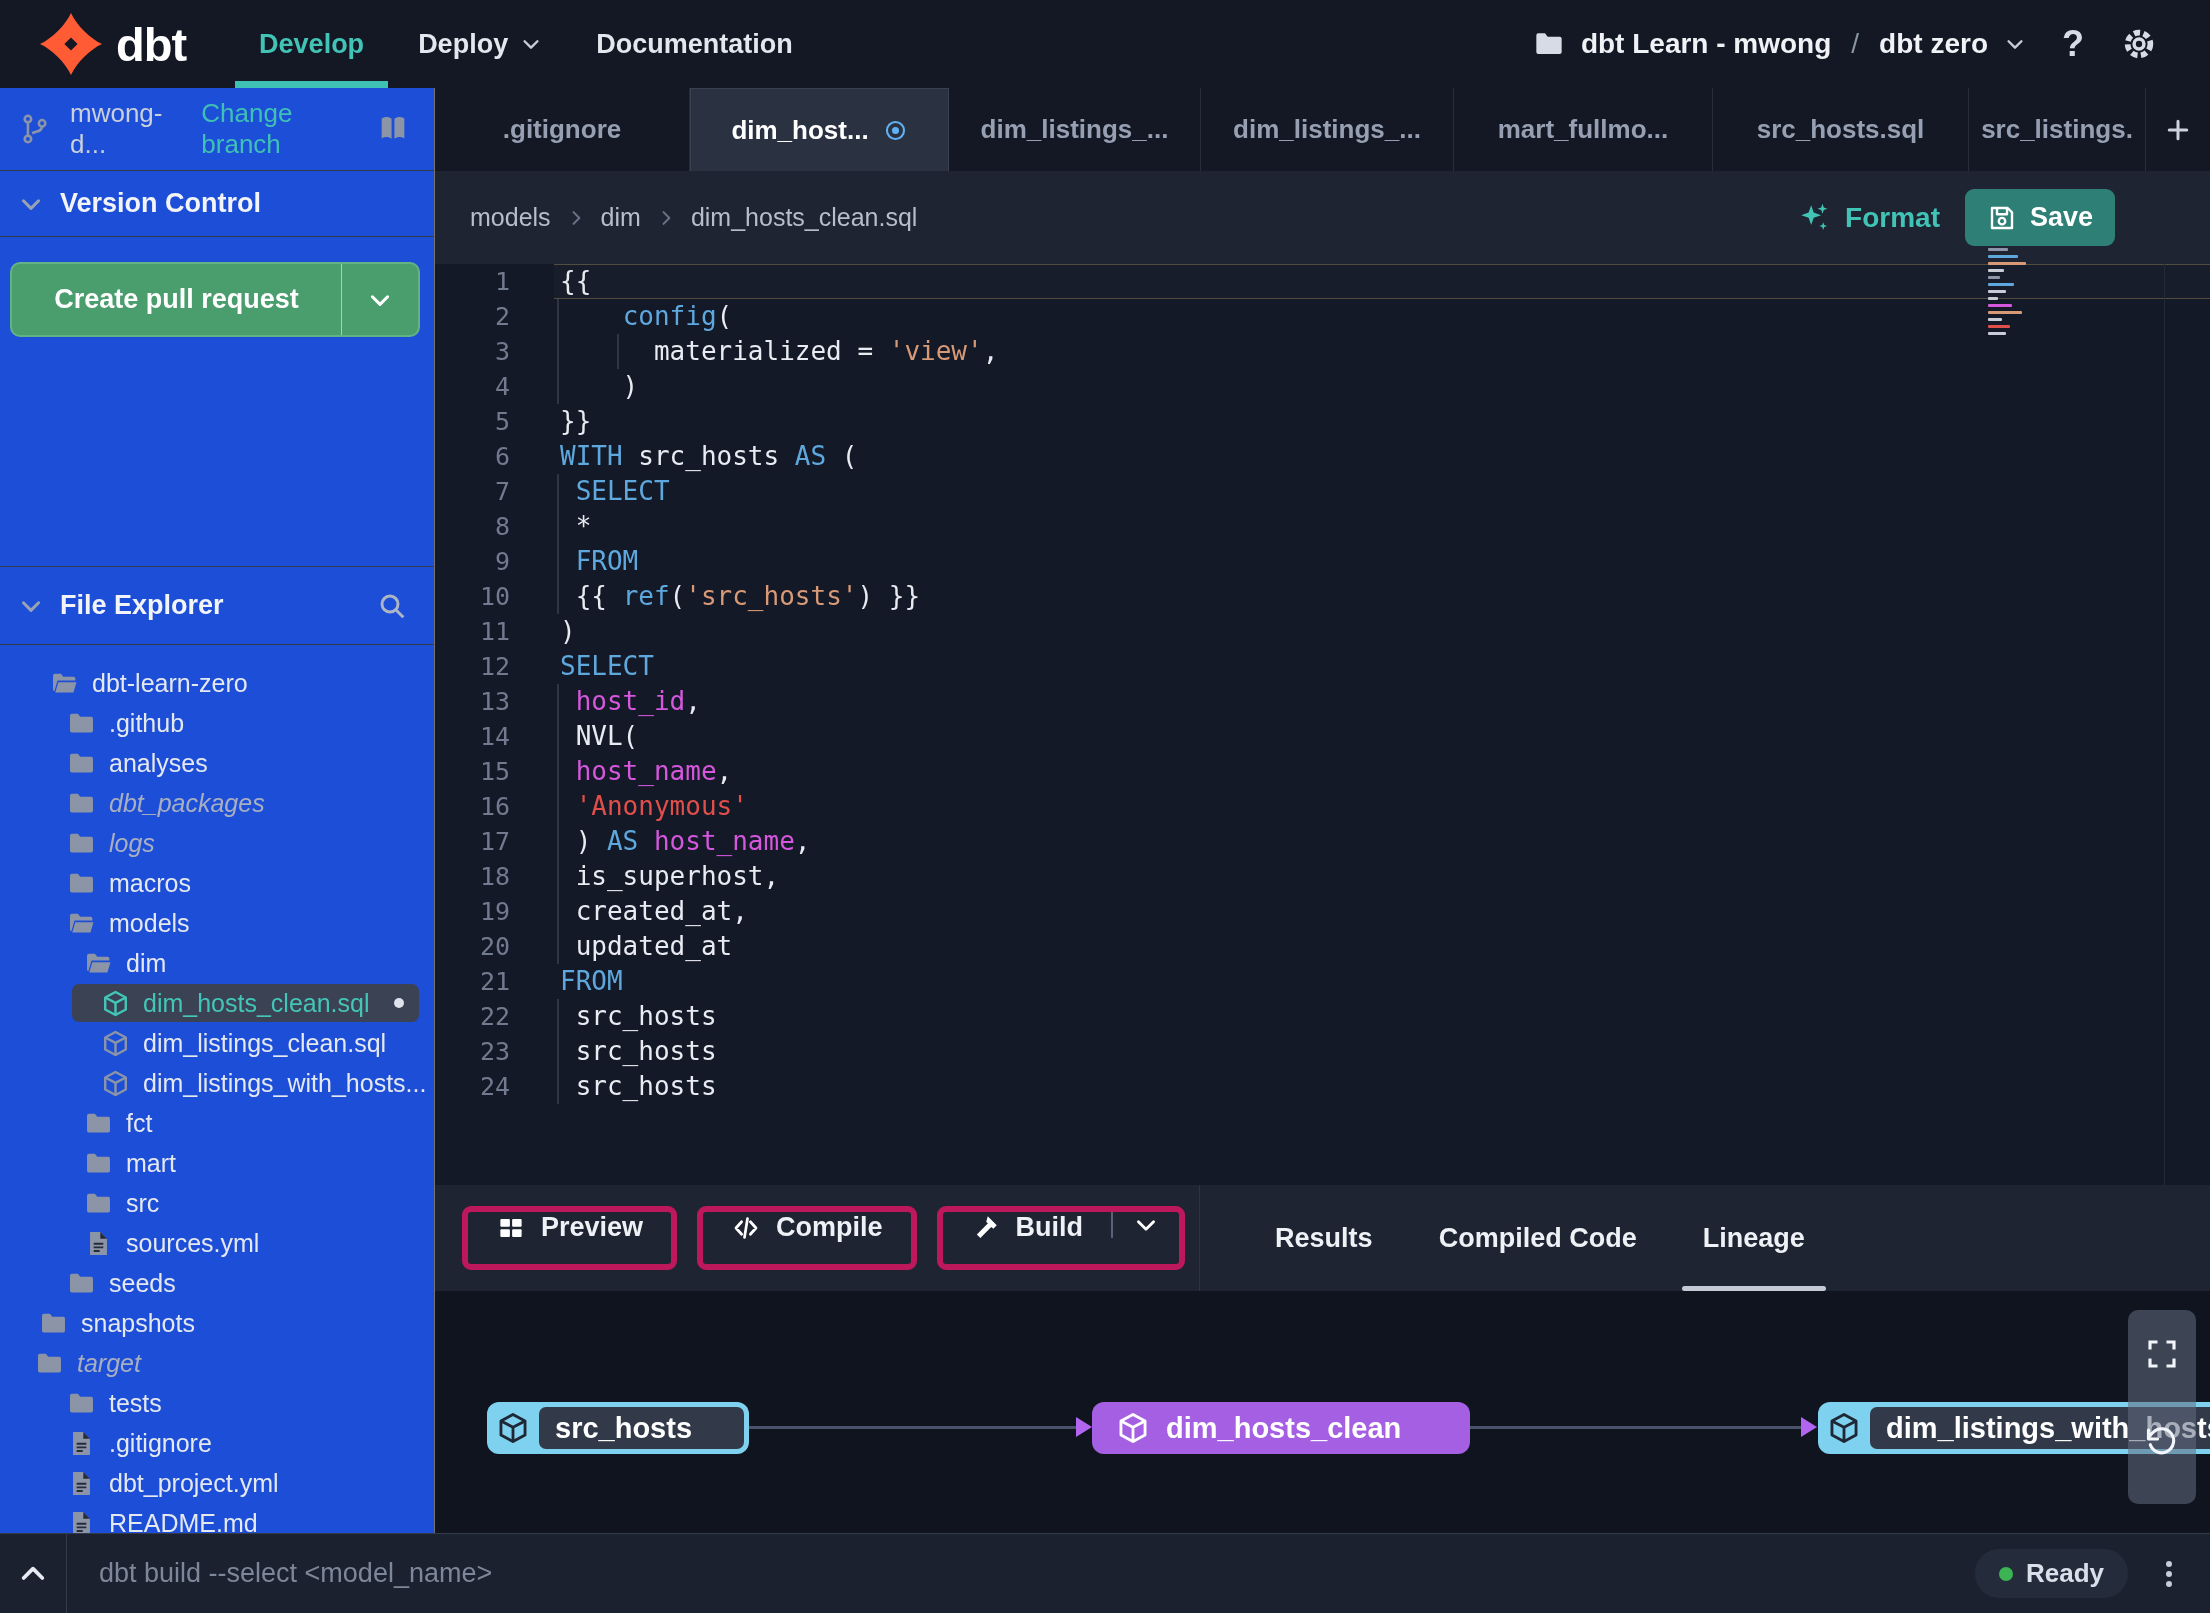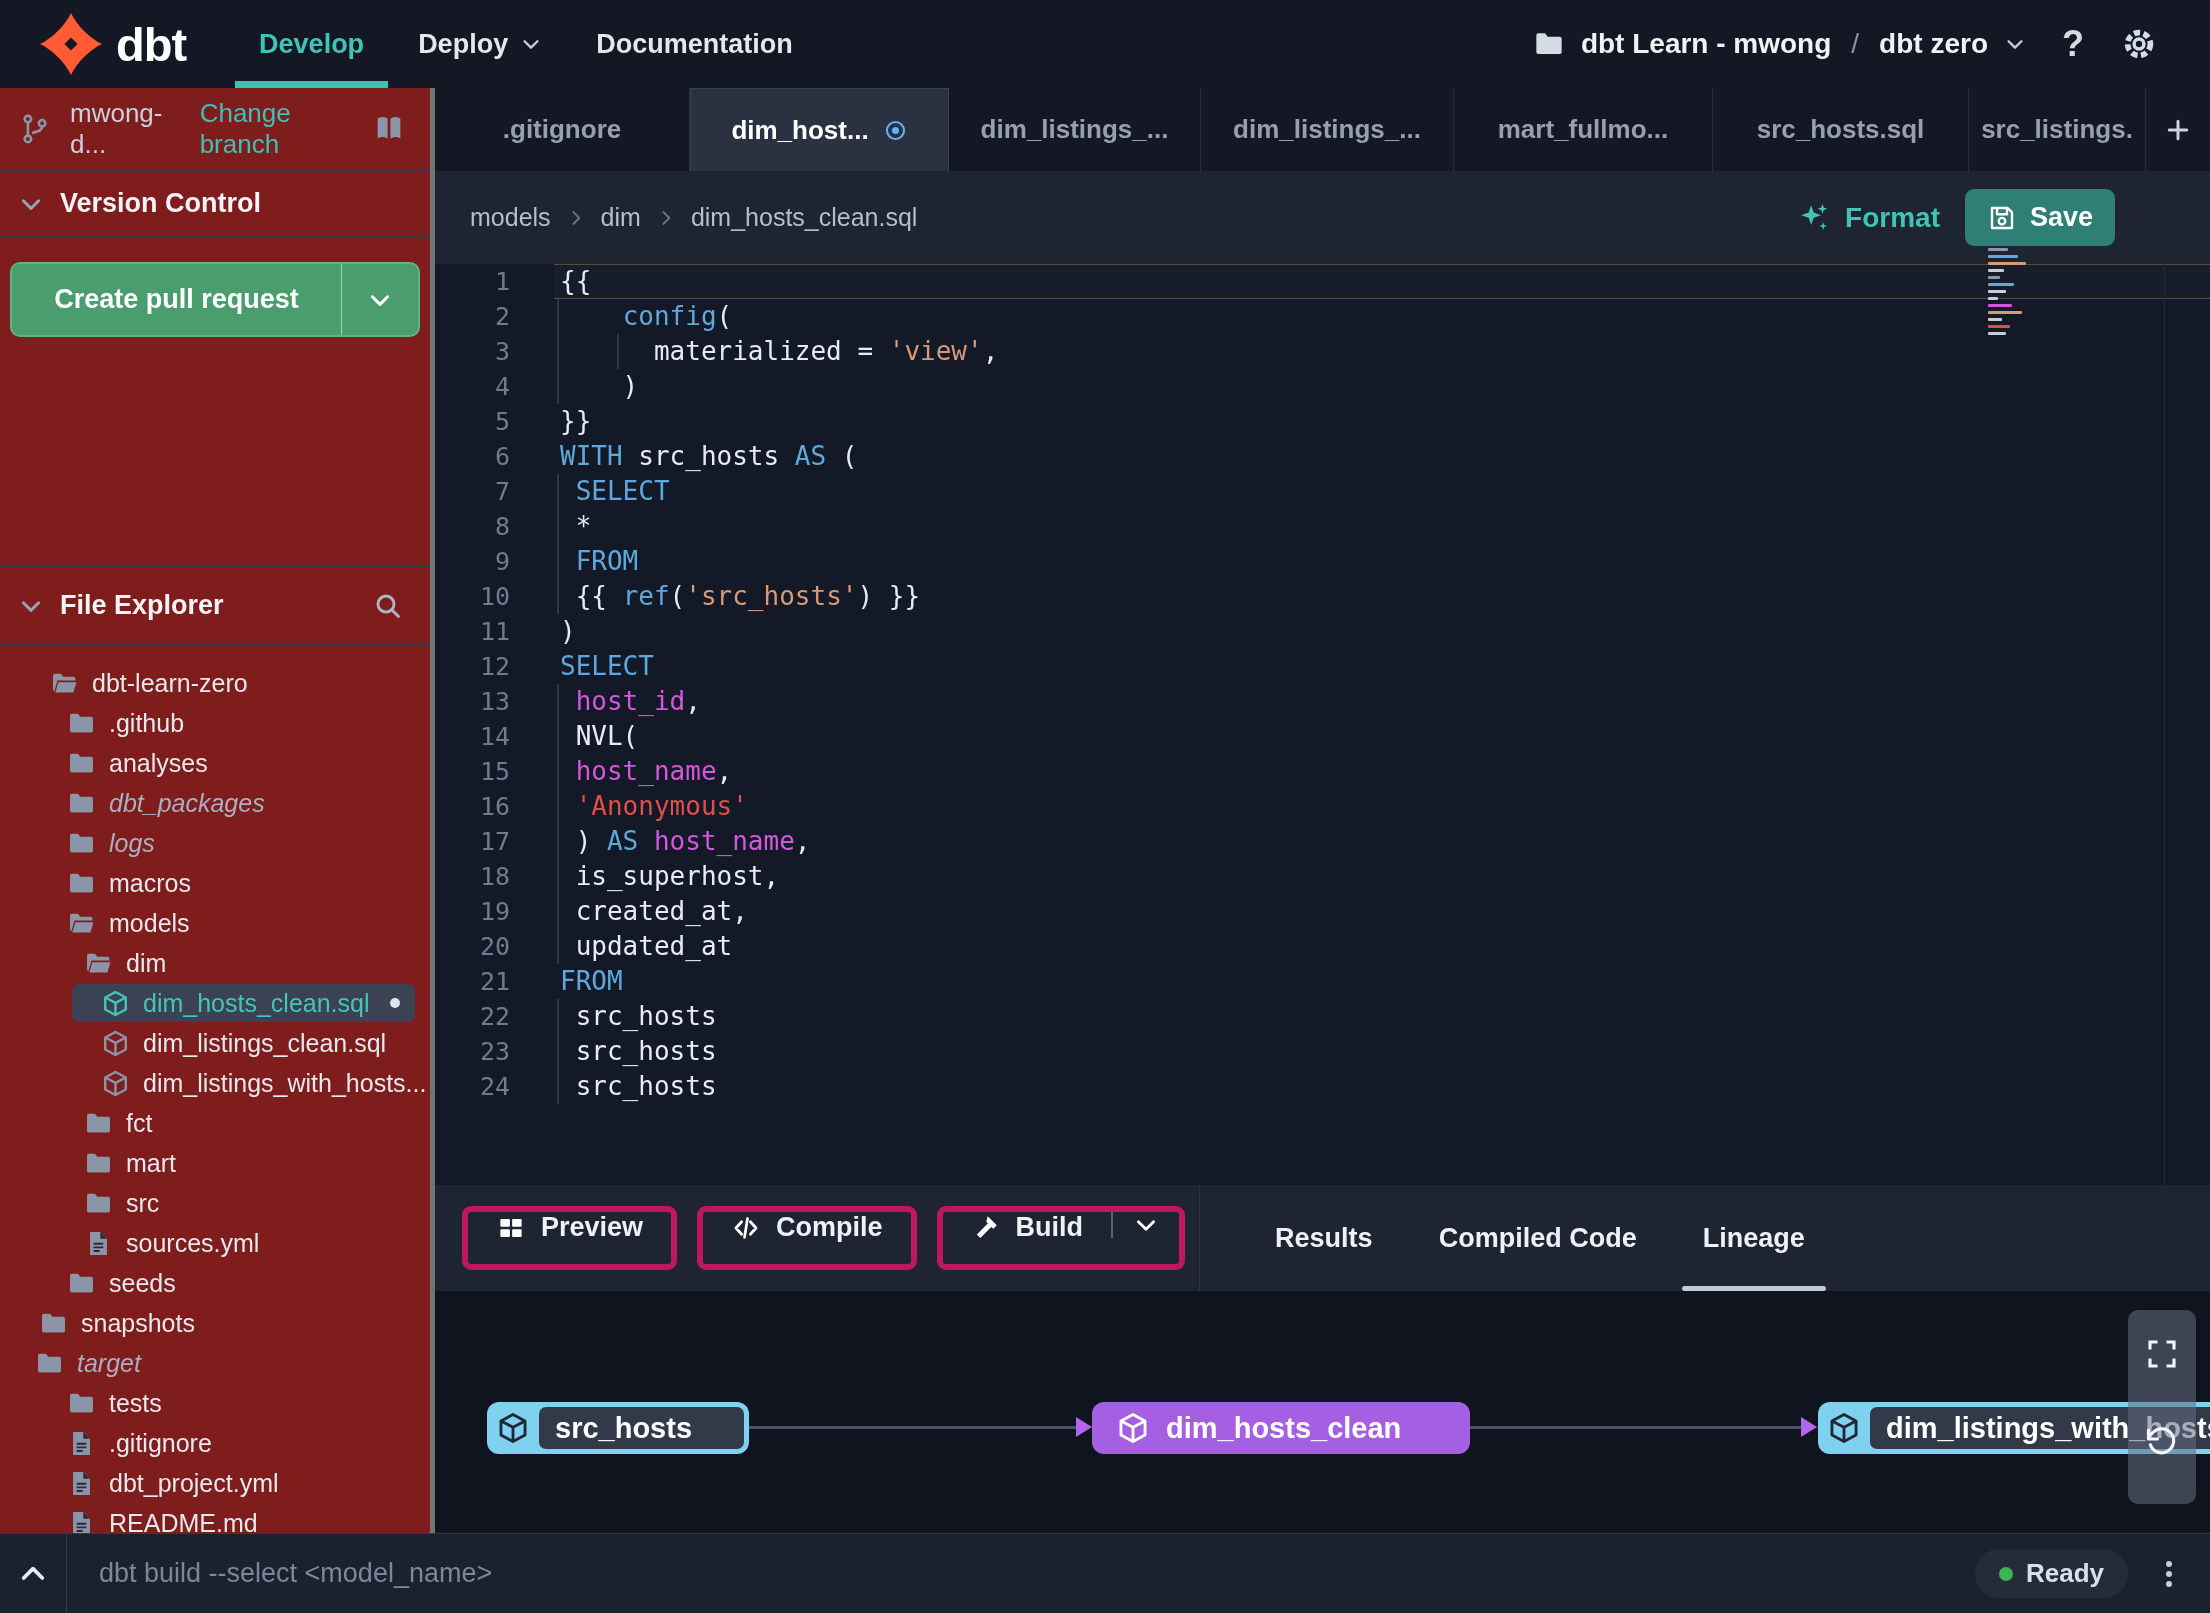--- a/index.html
+++ b/index.html
@@ -22,22 +22,22 @@
   .nav-item .ic svg{width:22px;height:22px;color:#c6cdd9;}
   .tb-right{margin-left:auto;display:flex;align-items:center;gap:30px;padding-right:52px;}
   .proj{display:flex;align-items:center;gap:16px;font-size:28px;font-weight:600;color:#f0f2f6;}
   .proj .ic svg{width:32px;height:32px;color:#d6dce6;}
   .proj .sep{color:#8b94a3;font-weight:400;padding:0 4px;}
   .proj .chv svg{width:22px;height:22px;color:#c6cdd9;}
   .help{font-size:36px;font-weight:bold;color:#d6dce6;padding:0 6px;}
   .gear svg{width:38px;height:38px;color:#d6dce6;}
 
   
-  .sidebar{position:absolute;left:0;top:88px;width:435px;height:1445px;background:#7f1d1d;
-           border-right:5px solid #737373;box-sizing:border-box;}
+  .sidebar{position:absolute;left:0;top:88px;width:435px;height:1445px;background:#1d4ed8;
+           border-right:1px solid #737373;box-sizing:border-box;}
   .branch-row{position:absolute;left:0;top:0;width:100%;height:83px;border-bottom:1px solid #333a4a;
               display:flex;align-items:center;padding:0 18px;box-sizing:border-box;gap:18px;}
   .branch-row .ic svg{width:34px;height:34px;color:#8c95a7;}
   .branch-name{font-size:26px;color:#c9d0dc;}
   .change-branch{font-size:26px;color:#3ec1b4;}
   .book{margin-left:auto;margin-right:6px;}
   .book svg{width:34px;height:34px;color:#8c95a7;}
   .vc-head{position:absolute;left:0;top:83px;width:100%;height:66px;border-bottom:1px solid #333a4a;
            display:flex;align-items:center;gap:16px;padding:0 18px;box-sizing:border-box;}
   .sec-title{font-size:27px;font-weight:700;color:#f2f4f8;}

